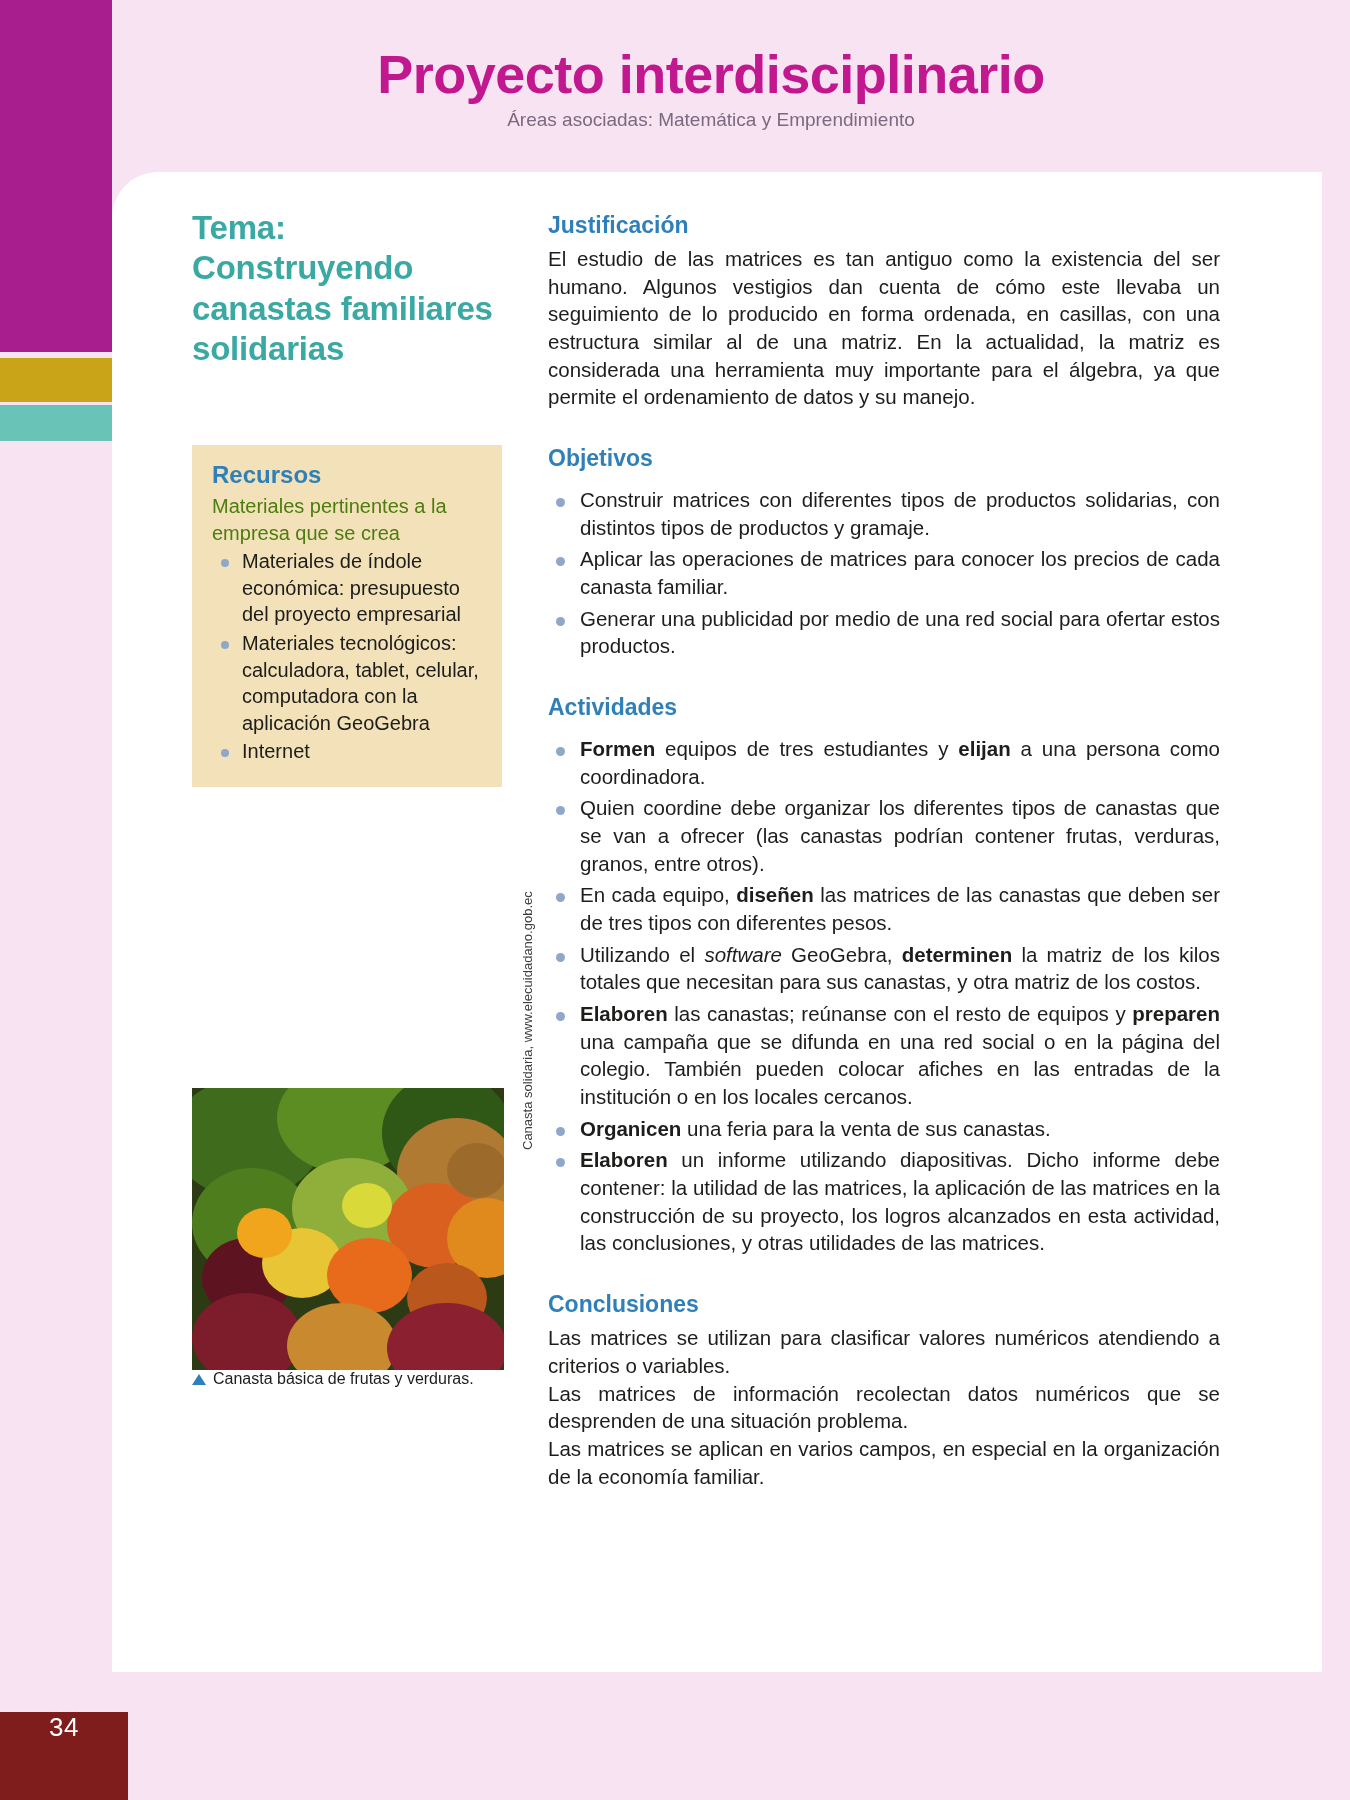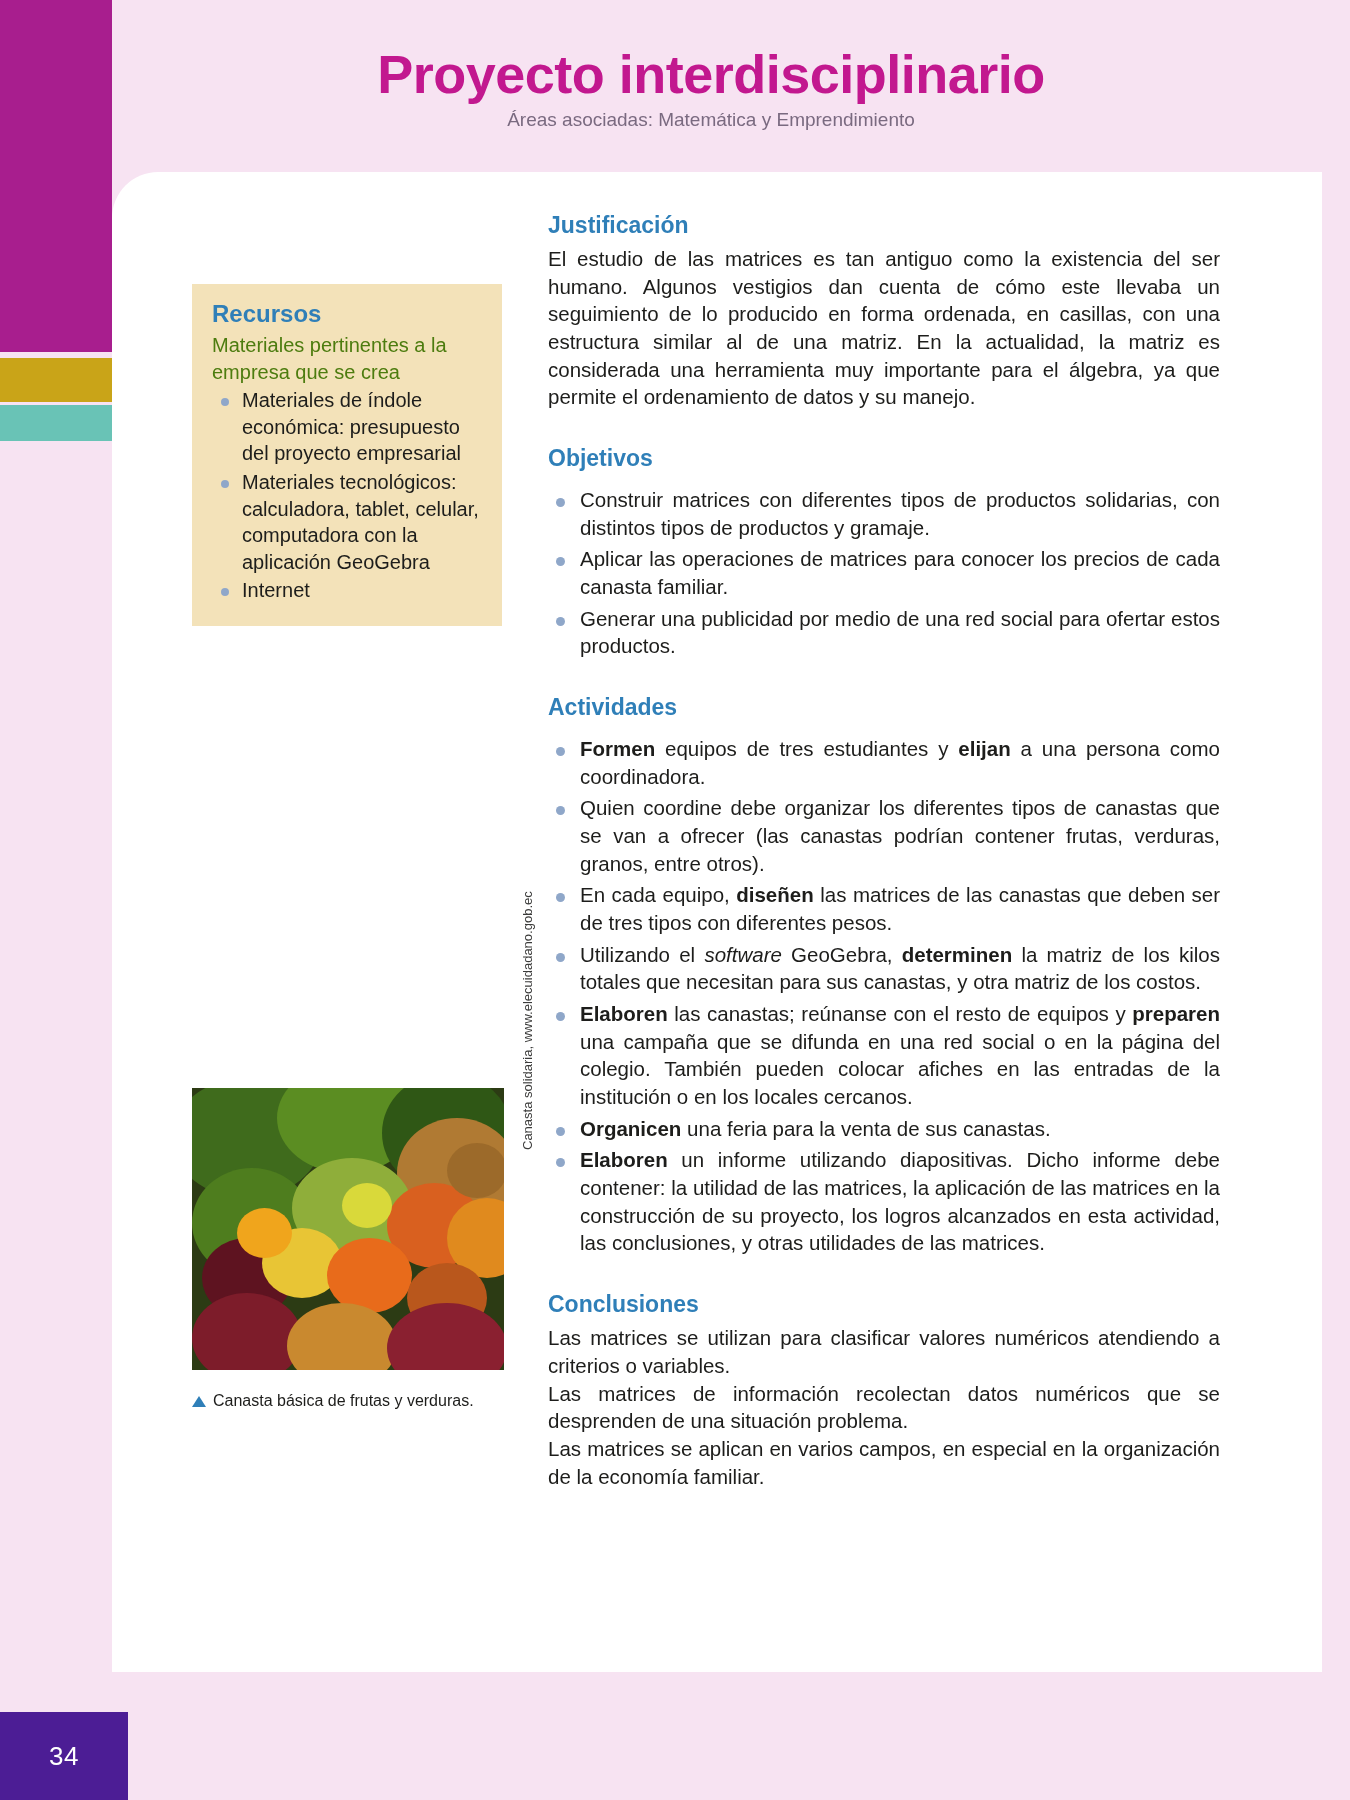--- a/index.html
+++ b/index.html
@@ -30,22 +30,22 @@
     background:#69c3b6;
   }
   .content-card {
     position:absolute; left:112px; top:172px; right:28px; bottom:128px;
     background:#ffffff;
     border-top-left-radius:46px;
     border-bottom-right-radius:0px;
   }
   .page-number-box {
     position:absolute; left:0; bottom:0; width:128px; height:88px;
-    background:#4c1d95;
-    display:flex; align-items:center; justify-content:center;
+    background:#7f1d1d;
+    display:flex; align-items:flex-start; justify-content:center;
   }
   .page-number-box span {
     color:#ffffff; font-size:26px; letter-spacing:0.5px;
   }
   .bottom-strip {
     position:absolute; left:128px; bottom:0; right:0; height:88px;
     background:#f7e3f2;
   }
 
   
@@ -116,21 +116,21 @@
   .photo-wrap {
     position:absolute; left:192px; top:1088px; width:312px;
   }
   .photo {
     width:312px; height:282px;
     position:relative; overflow:hidden;
     background:#2c3b14;
   }
   .photo .blob { position:absolute; border-radius:50%; filter:blur(0.3px); }
   .caption {
-    margin-top:22px;
+    margin-top:0;
     font-size:16px;
     color:#1d1d1b;
     display:flex; align-items:center; gap:7px;
   }
   .tri {
     width:0; height:0;
     border-left:7px solid transparent;
     border-right:7px solid transparent;
     border-bottom:11px solid #2f7fb8;
   }
@@ -189,20 +189,21 @@
 <div class="left-gold"></div>
 <div class="left-teal"></div>
 <div class="content-card"></div>
 
 <div class="header">
   <h1>Proyecto interdisciplinario</h1>
   <div class="subtitle">Áreas asociadas: Matemática y Emprendimiento</div>
 </div>
 
 <div class="col-left">
+  <div class="topic">Tema: Construyendo canastas familiares solidarias</div>
 
   <div class="resources-box">
     <div class="resources-title">Recursos</div>
     <div class="resources-lead">Materiales pertinentes a la empresa que se crea</div>
     <ul class="res-list">
       <li>Materiales de índole económica: presupuesto del proyecto empresarial</li>
       <li>Materiales tecnológicos: calculadora, tablet, celular, computadora con la aplicación GeoGebra</li>
       <li>Internet</li>
     </ul>
   </div>

